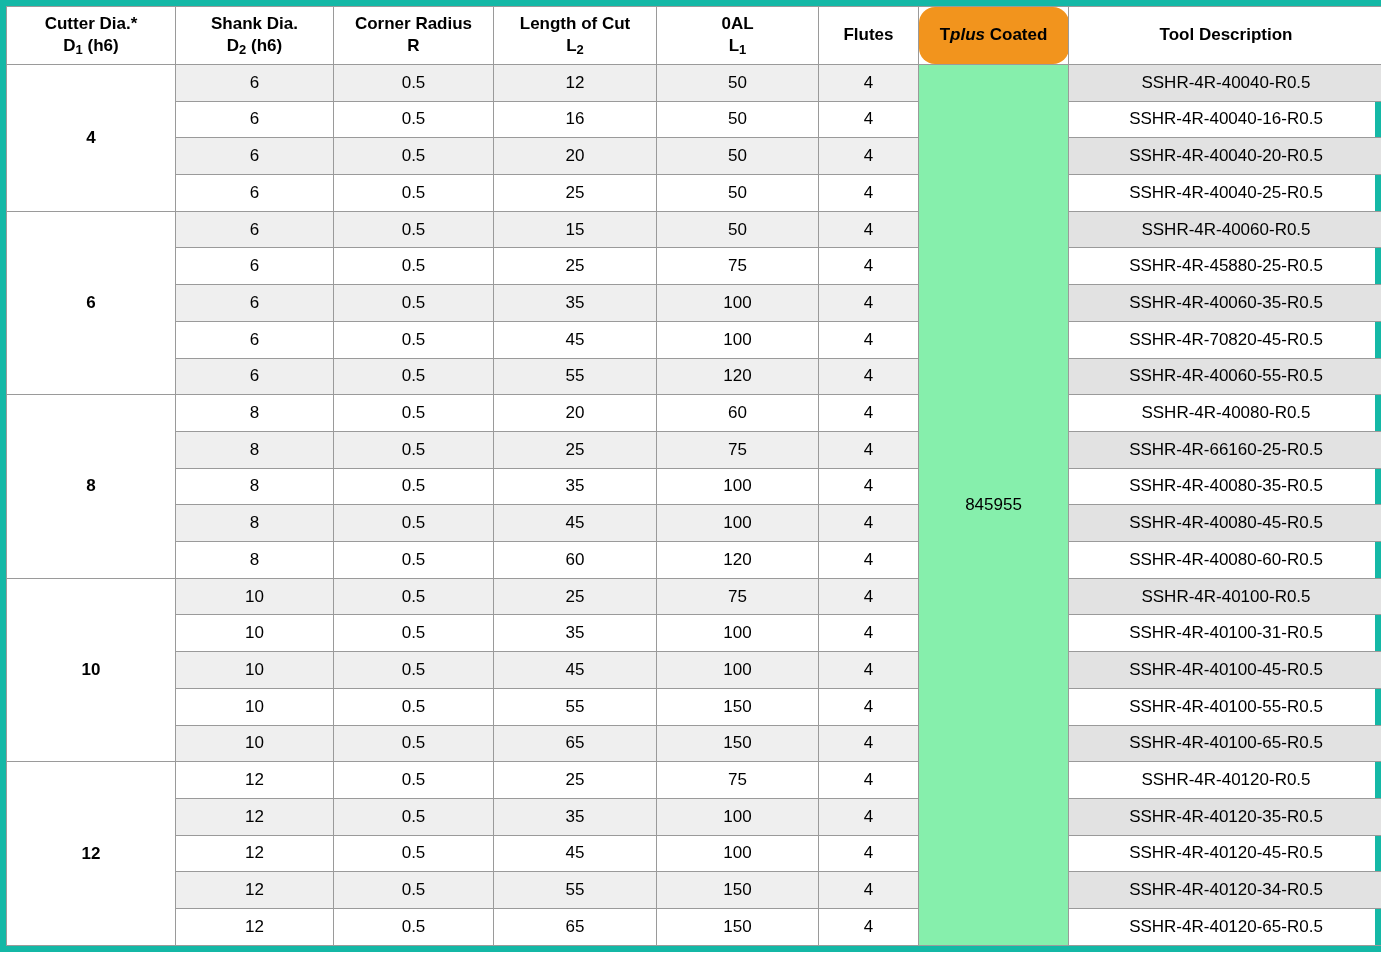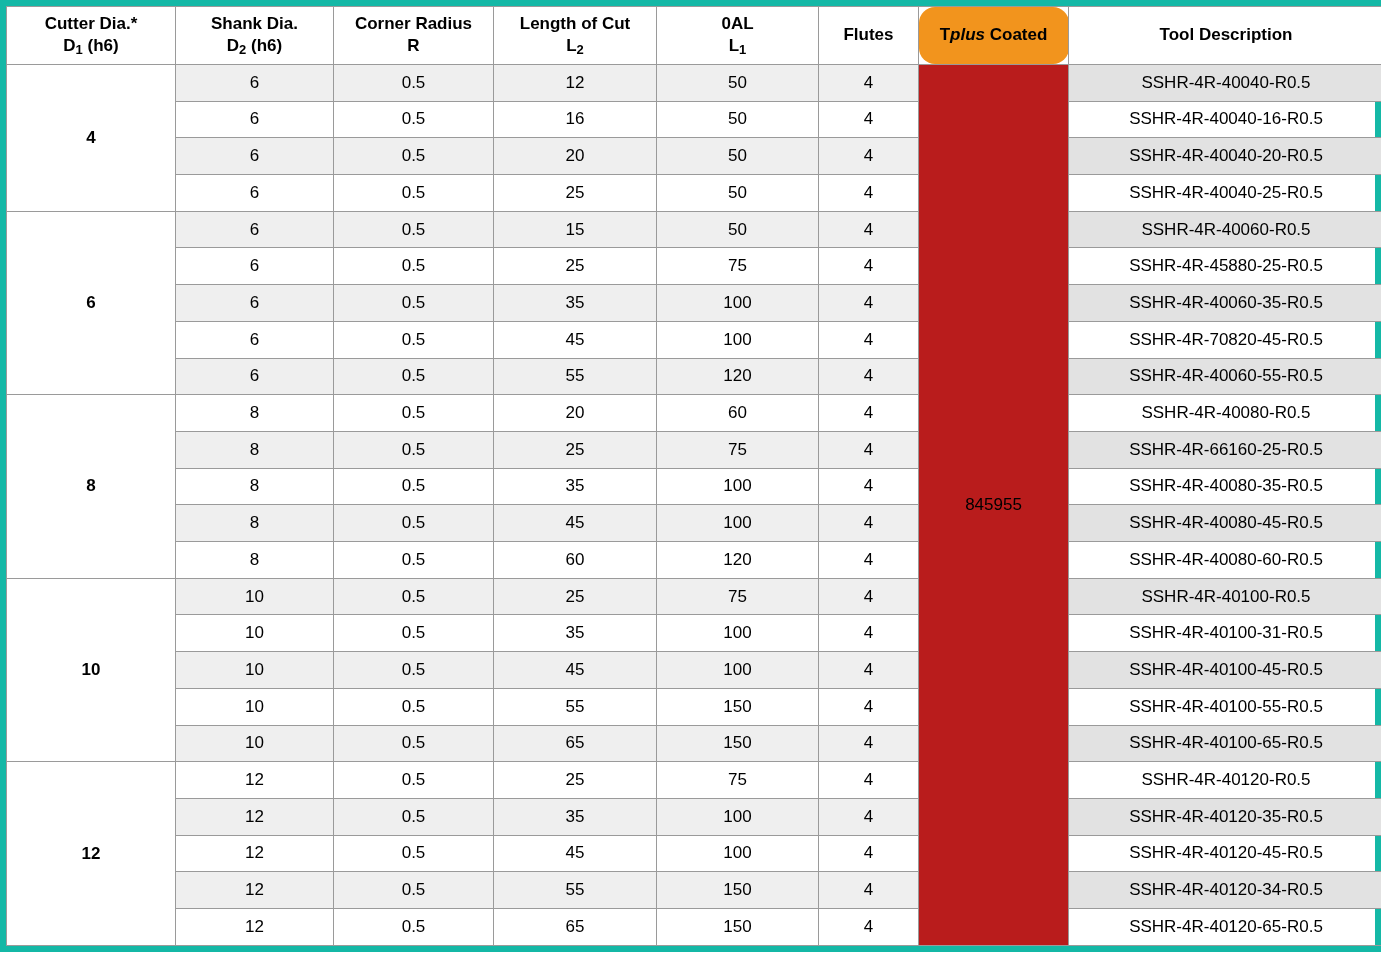--- a/index.html
+++ b/index.html
@@ -66,21 +66,21 @@
 
   td.group-cell {
     font-size: 26px;
     font-weight: bold;
     background: #ffffff;
     border-left: none;
     border-right: 1px solid #9a9a9a;
   }
   td.tplus-cell {
     font-size: 26px;
-    background: #b91c1c;
+    background: #86efac;
   }
   td.r-cell {
     font-weight: normal;
   }
   td.desc-cell {
     text-align: left;
     font-size: 17px;
   }
   tr.alt td.plain,
   tr.alt td.desc-cell {

